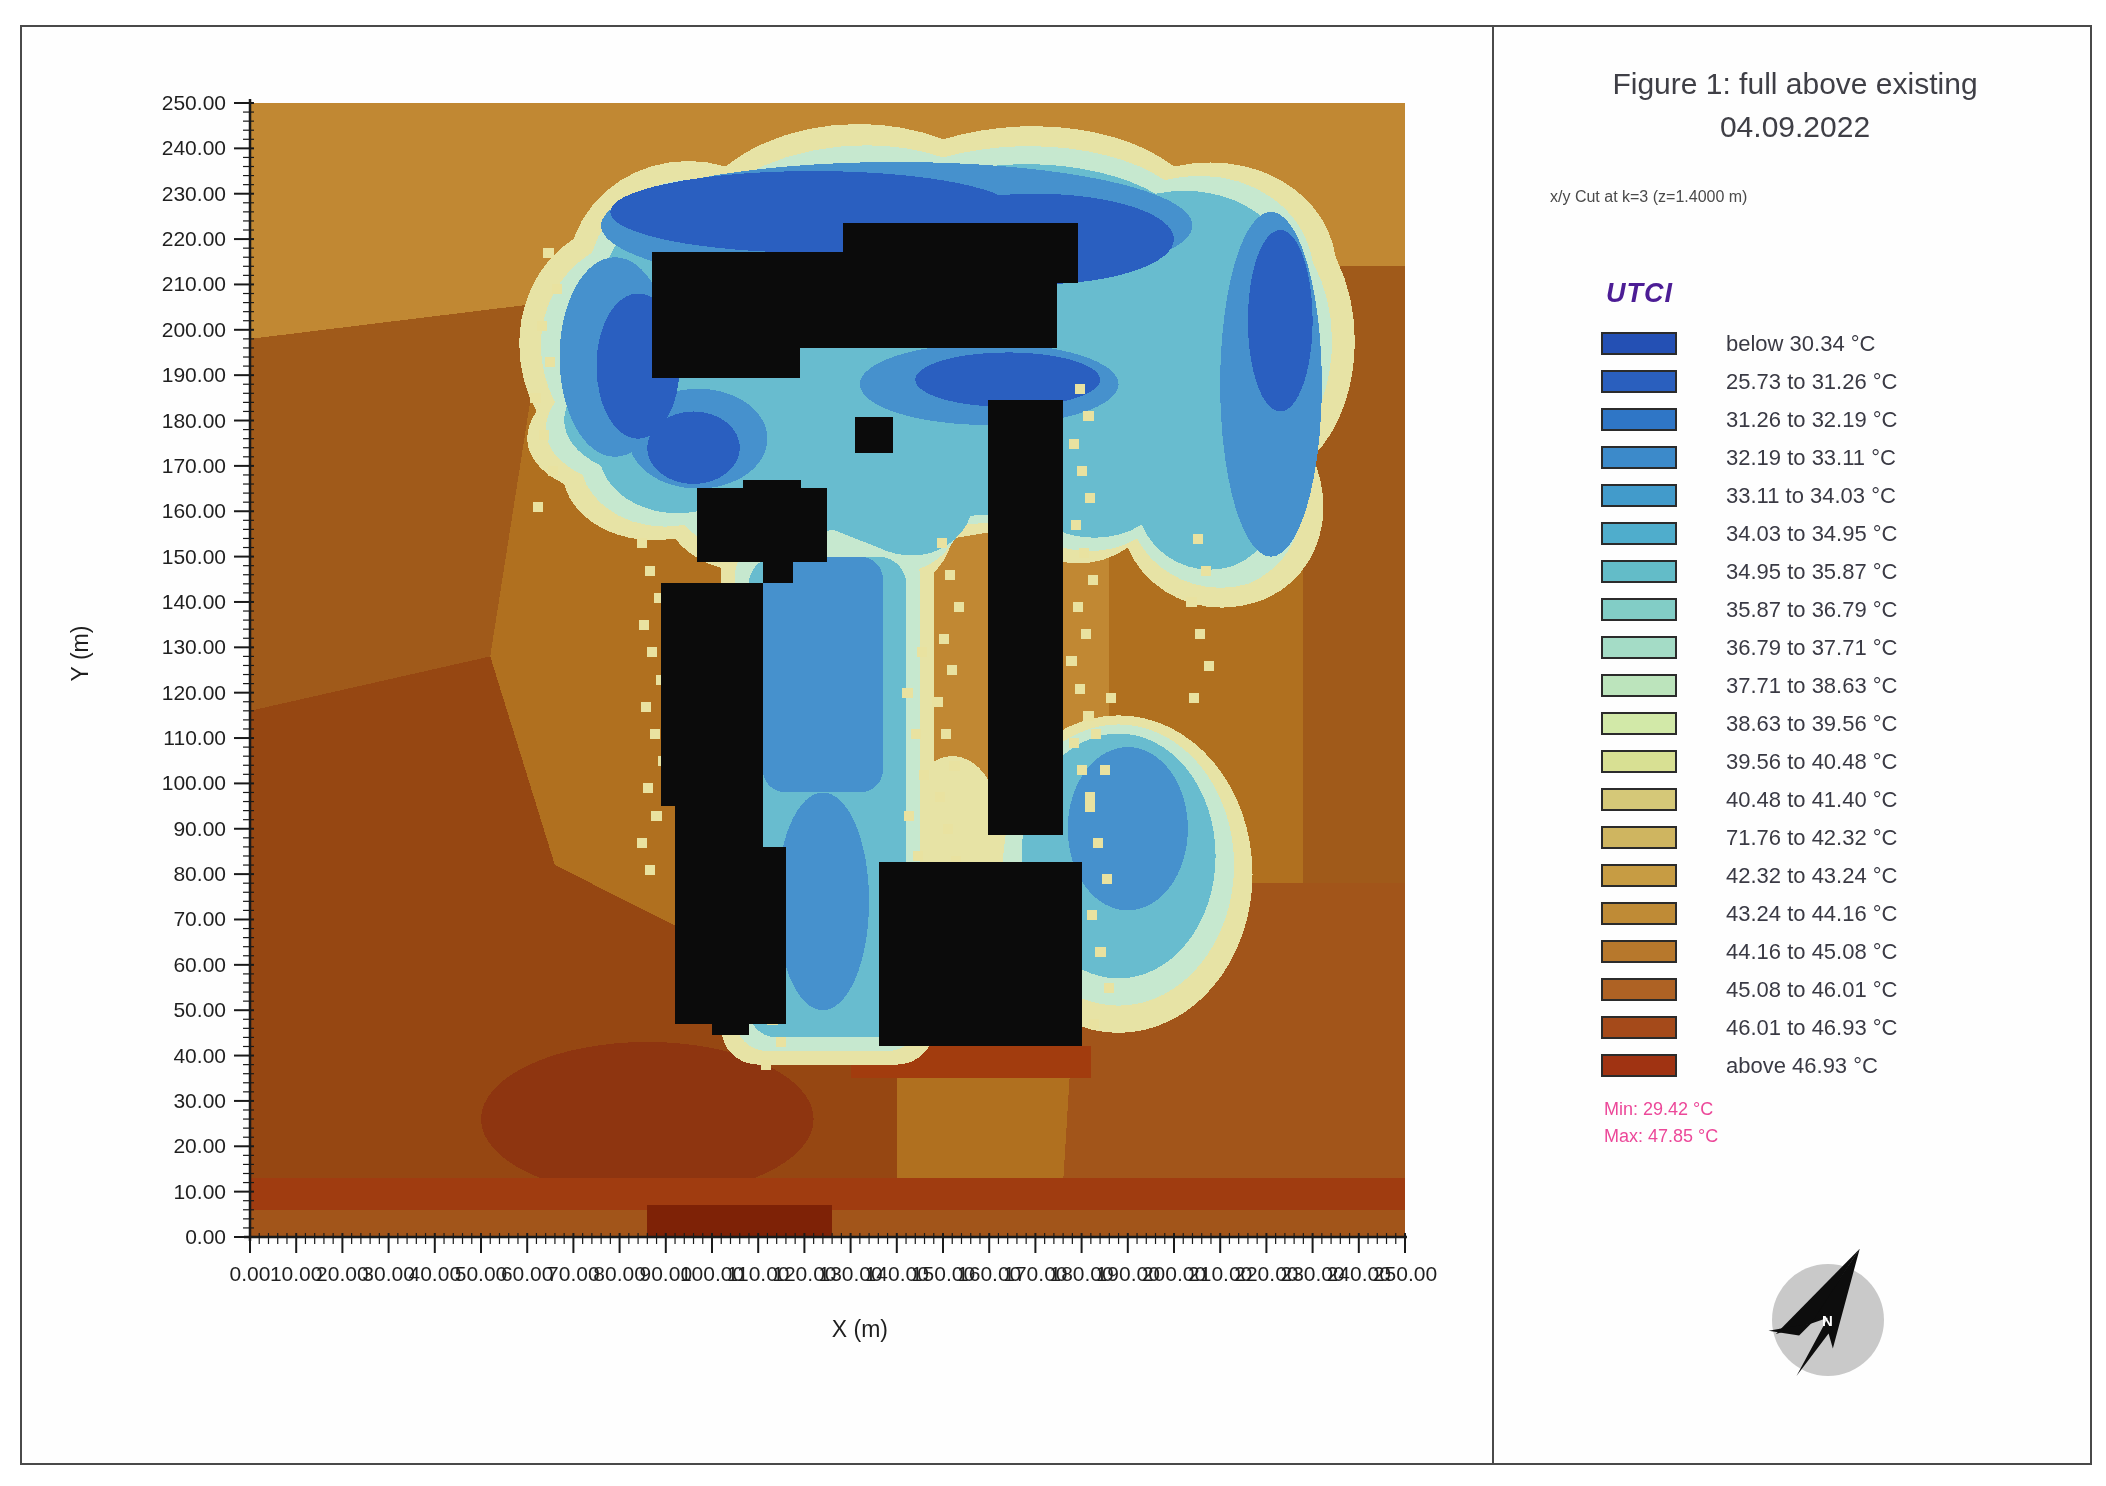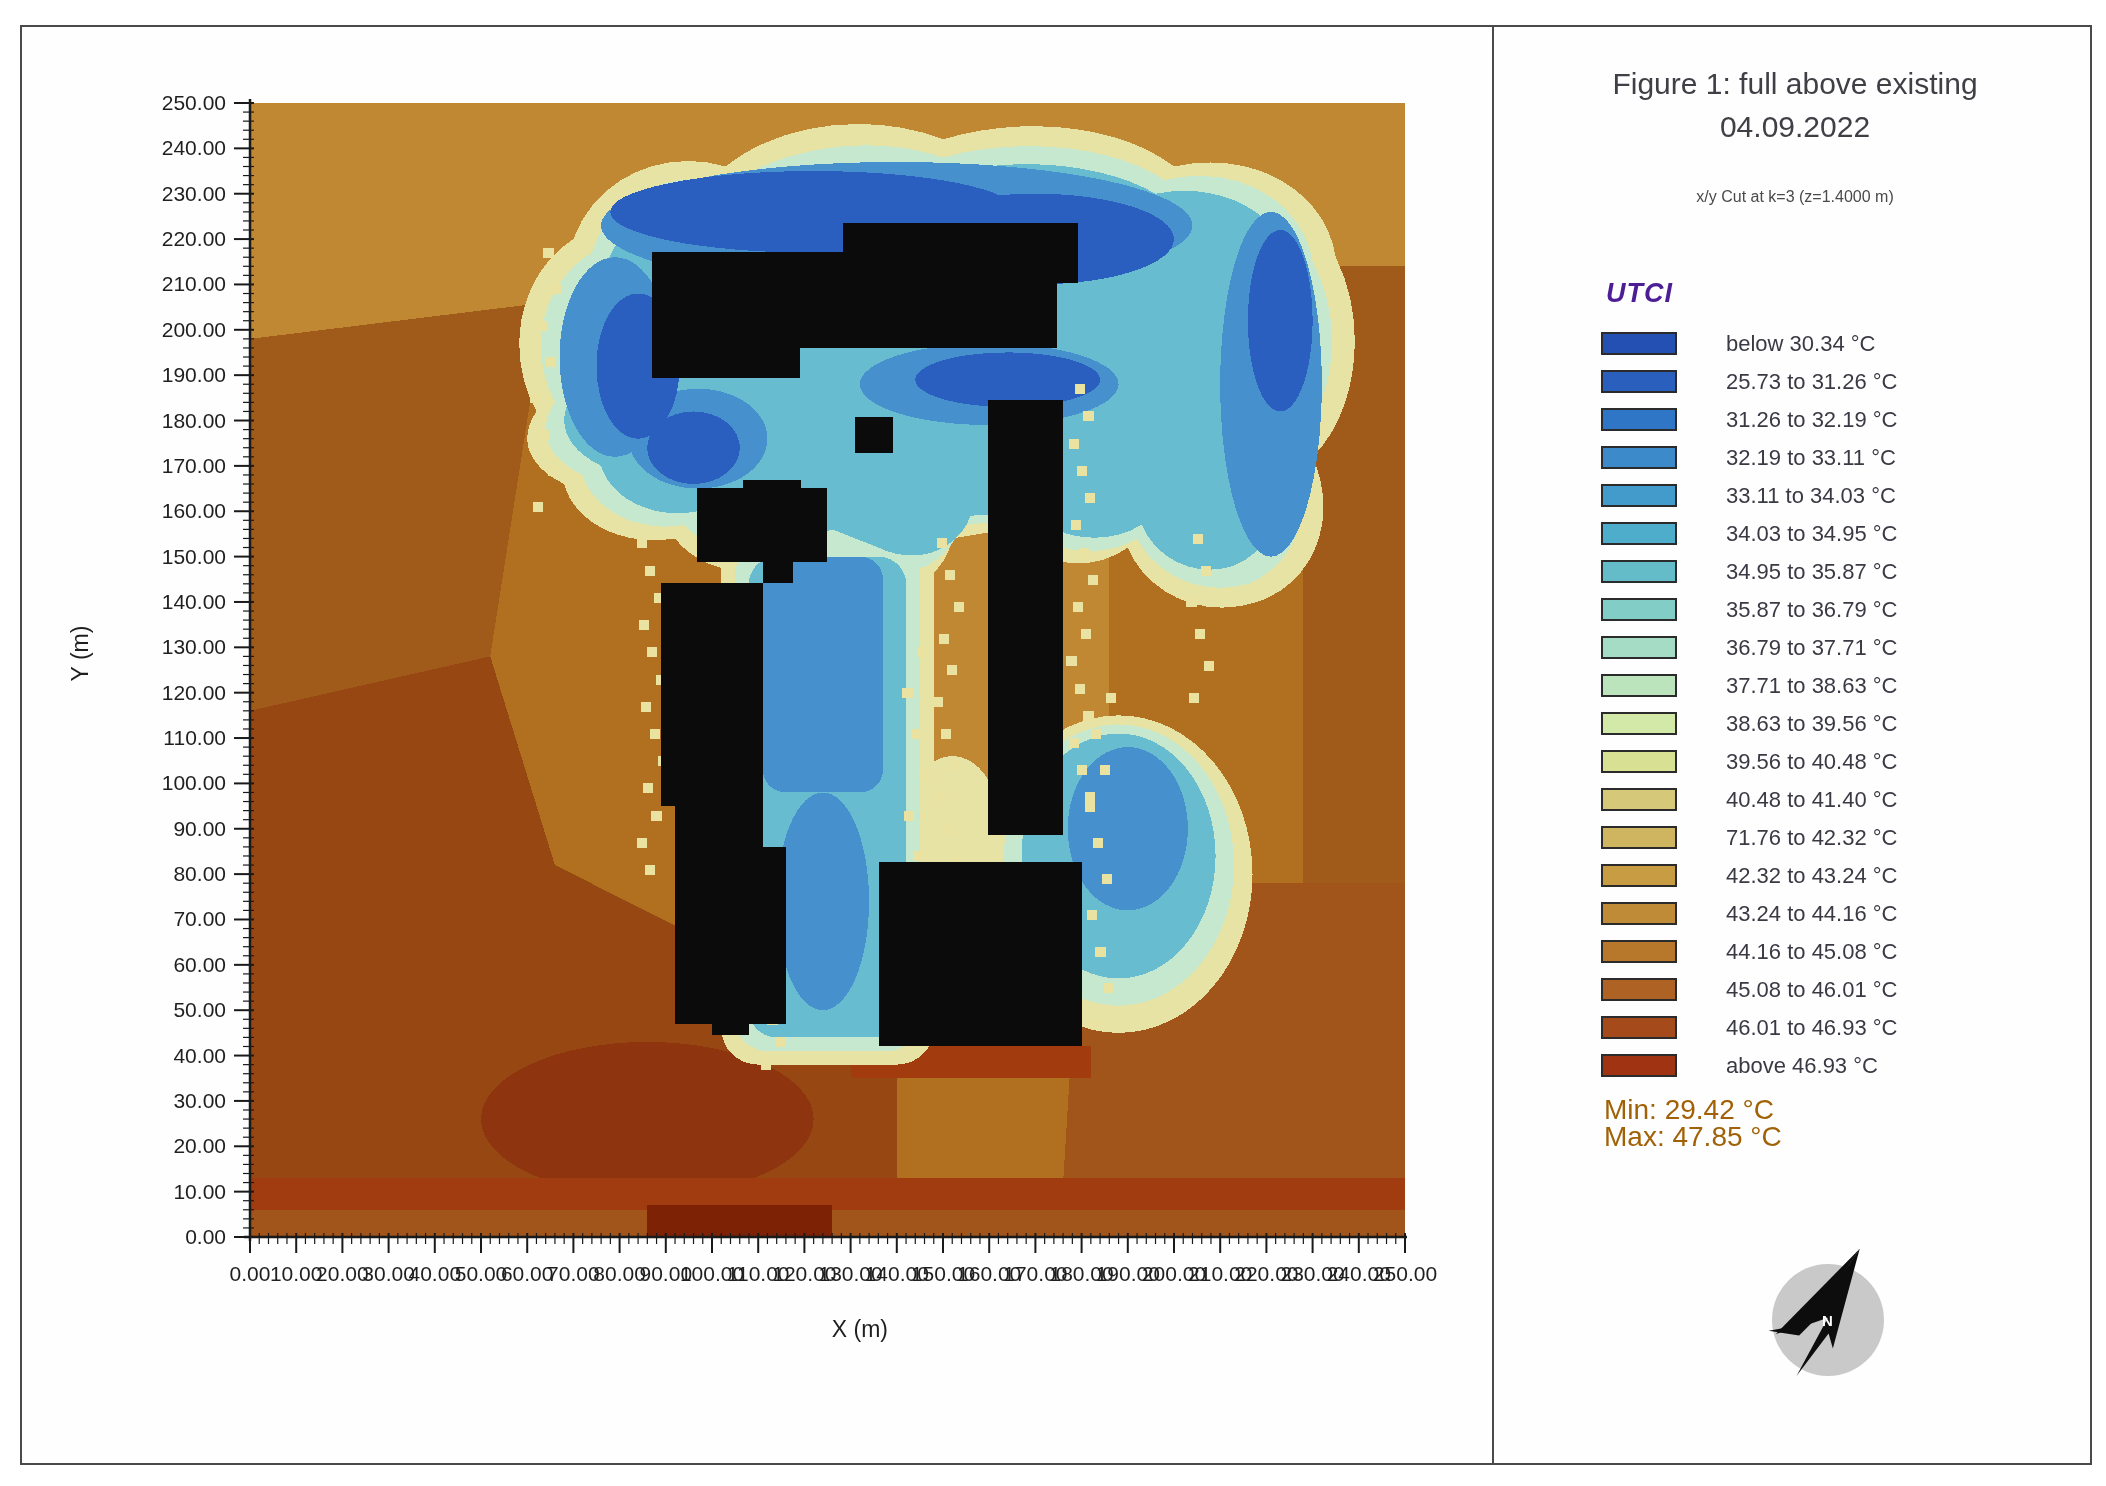--- a/index.html
+++ b/index.html
@@ -8,27 +8,27 @@
   .divider{position:absolute;left:1492px;top:25px;width:2px;height:1438px;background:#4a4a4a;}
   
   #map-svg{position:absolute;left:250px;top:103px;width:1155px;height:1134px;}
   #axis-svg{position:absolute;left:0;top:0;width:2106px;height:1486px;pointer-events:none;}
   .ytick-label{position:absolute;width:110px;text-align:right;font-size:21px;color:#1f1f1f;}
   .xtick-label{position:absolute;width:84px;margin-left:-42px;text-align:center;font-size:21px;color:#1f1f1f;}
   .axis-title-y{position:absolute;left:30px;top:640px;width:100px;text-align:center;font-size:23px;color:#1f1f1f;transform:rotate(-90deg);}
   .axis-title-x{position:absolute;left:768px;top:1316px;width:120px;text-align:right;font-size:23px;color:#1f1f1f;}
   
   .fig-title{position:absolute;left:1550px;top:62px;width:490px;text-align:center;font-size:30px;line-height:43px;color:#3f3f46;}
-  .fig-subtitle{position:absolute;left:1550px;top:188px;width:490px;text-align:center;font-size:16px;color:#4a4a4a;}
+  .fig-subtitle{position:absolute;left:1550px;top:188px;width:490px;text-align:left;font-size:16px;color:#4a4a4a;}
   .legend-title{position:absolute;left:1606px;top:278px;font-size:27px;font-weight:bold;font-style:italic;color:#4c1d95;letter-spacing:1px;}
   .legend-list{position:absolute;left:1601px;top:332px;}
   .legend-row{display:flex;align-items:center;margin-bottom:15px;height:23px;}
   .legend-swatch{width:72px;height:19px;border:2px solid #2b2b2b;flex:0 0 auto;}
   .legend-label{margin-left:49px;font-size:22px;color:#3a3a44;white-space:nowrap;}
-  .minmax{position:absolute;left:1604px;top:1096px;font-size:28px;line-height:27px;color:#a16207;}
+  .minmax{position:absolute;left:1604px;top:1096px;font-size:18px;line-height:27px;color:#ec4899;}
   #compass-svg{position:absolute;left:1756px;top:1236px;width:150px;height:170px;}
 </style>
 </head>
 <body>
 
 <div class="page-frame"></div>
 <div class="divider"></div>
 
 <svg id="map-svg" viewBox="0 0 250 250" preserveAspectRatio="none" shape-rendering="crispEdges">
 

